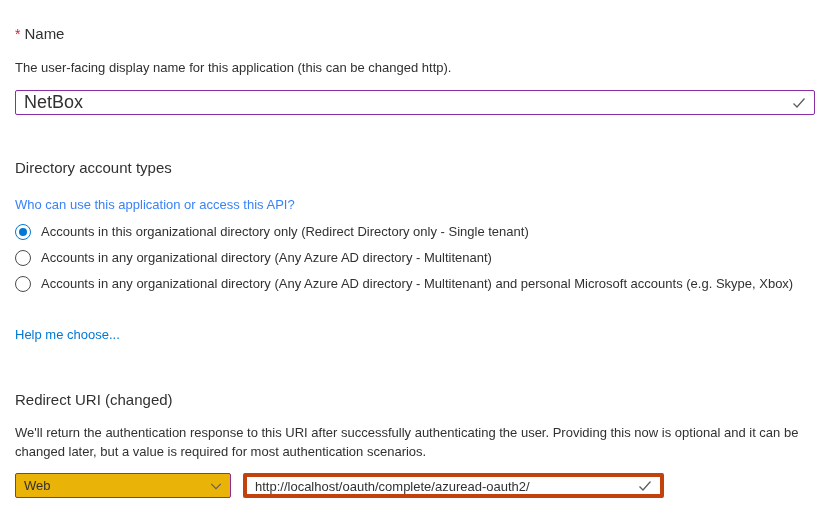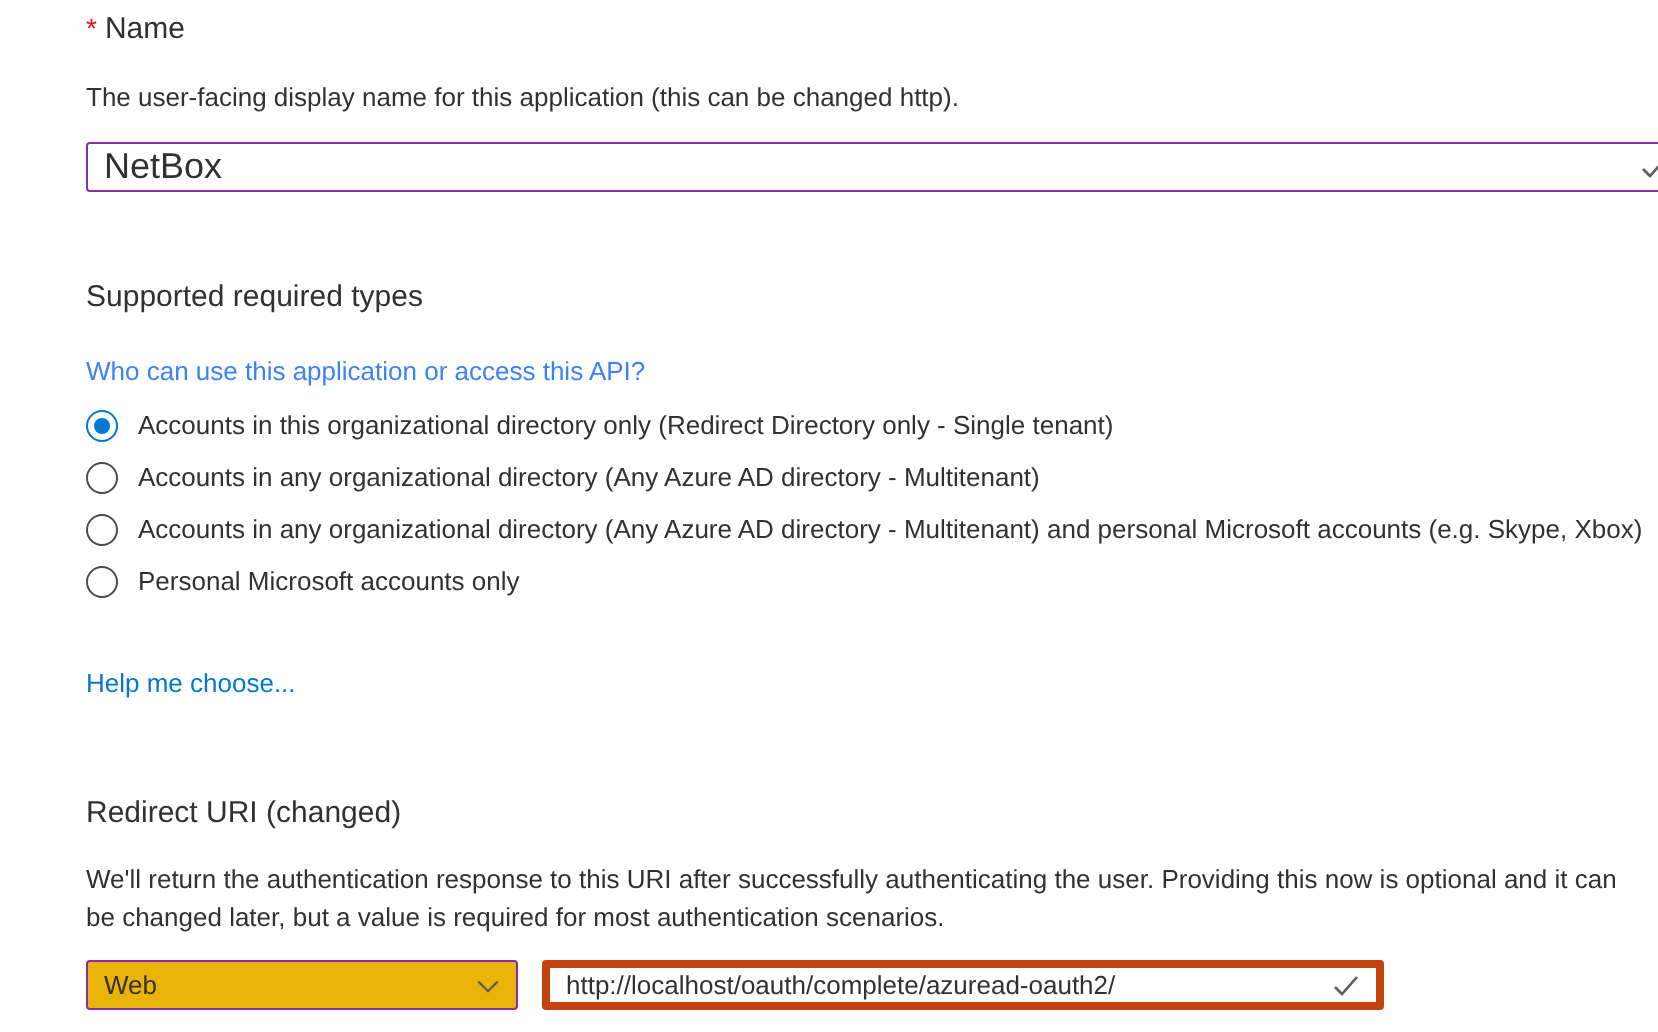--- a/index.html
+++ b/index.html
@@ -3,21 +3,21 @@
 <meta charset="utf-8">
 <style>
   * { box-sizing: border-box; }
   html, body { margin: 0; padding: 0; background: #ffffff; }
   body {
     width: 829px; height: 516px;
     font-family: "Liberation Sans", "DejaVu Sans", sans-serif;
     color: #323130;
     overflow: hidden;
   }
-  .page { padding: 4px 14px 0 15px; margin-left: 28px; }
+  .page { padding: 24px 14px 0 15px; }
 
   .section-heading {
     font-size: 15px; line-height: 20px; font-weight: 400; color: #323130;
   }
   .required-marker { color: #e81123; margin-right: 4px; font-size: 14px; }
 
   .field-desc {
     margin-top: 14px; font-size: 13px; line-height: 19px; color: #323130;
     max-width: 800px;
   }
@@ -94,47 +94,41 @@
   </div>
   <div class="field-desc">The user-facing display name for this application (this can be changed http).</div>
   <div class="input-wrap">
     <input type="text" value="NetBox" style="">
     <svg class="valid-check" viewBox="0 0 16 16">
       <path d="M2.5 8.5 L6 12 L13.5 3.5" stroke="#605e5c" stroke-width="1.3" fill="none"></path>
     </svg>
   </div>
 
   <div class="section-2">
-    <div class="section-heading">Supported required types</div>
+    <div class="section-heading">Directory account types</div>
     <div class="question">Who can use this application or access this API?</div>
 
     <div class="radio-group">
       <div class="radio-row selected">
         <span class="radio-circle">
             <span class="radio-dot"></span>
           </span>
         <span class="radio-label">Accounts in this organizational directory only (Redirect Directory only - Single tenant)</span>
       </div>
       <div class="radio-row">
         <span class="radio-circle">
             <span class="radio-dot"></span>
           </span>
         <span class="radio-label">Accounts in any organizational directory (Any Azure AD directory - Multitenant)</span>
       </div>
       <div class="radio-row">
         <span class="radio-circle">
             <span class="radio-dot"></span>
           </span>
         <span class="radio-label">Accounts in any organizational directory (Any Azure AD directory - Multitenant) and personal Microsoft accounts (e.g. Skype, Xbox)</span>
-      </div>
-      <div class="radio-row">
-        <span class="radio-circle">
-            <span class="radio-dot"></span>
-          </span>
-        <span class="radio-label">Personal Microsoft accounts only</span>
       </div>
     </div>
 
     <a class="help-link">Help me choose...</a>
   </div>
 
   <div class="section-3">
     <div class="section-heading">Redirect URI (changed)</div>
     <div class="field-desc">We'll return the authentication response to this URI after successfully authenticating the user. Providing this now is optional and it can be changed later, but a value is required for most authentication scenarios.</div>
 

